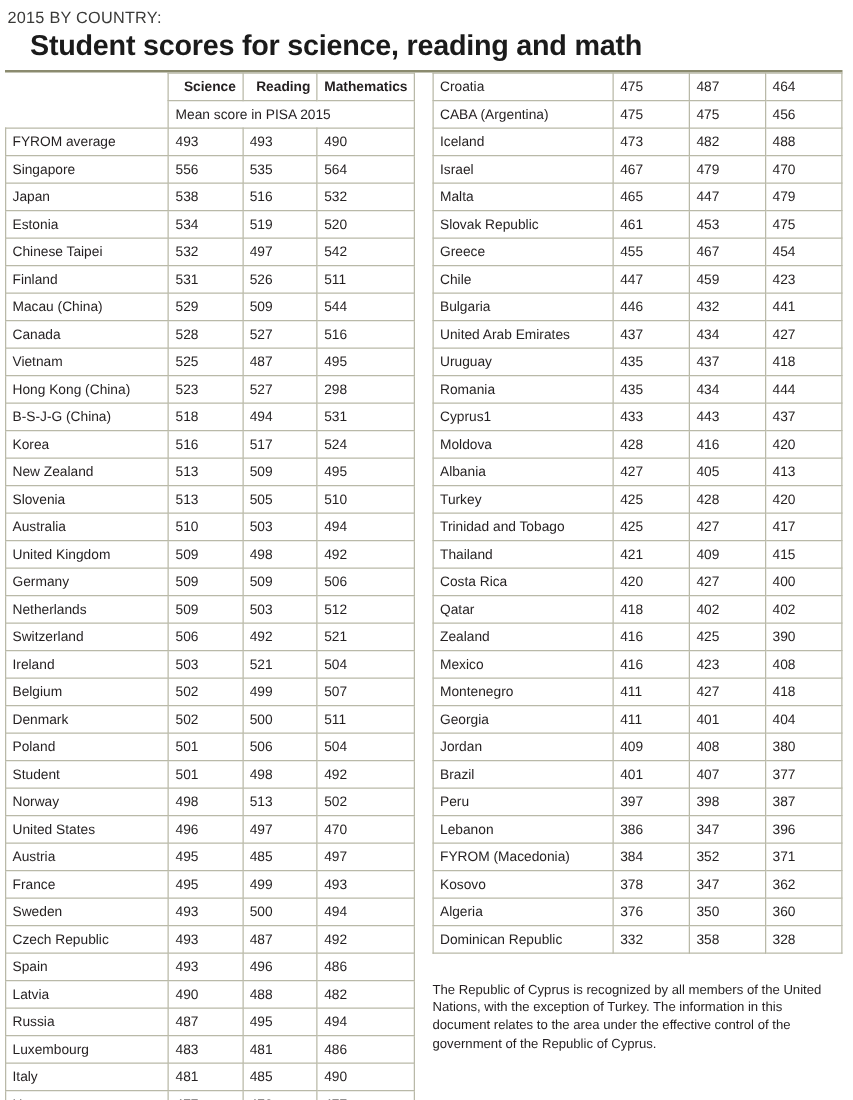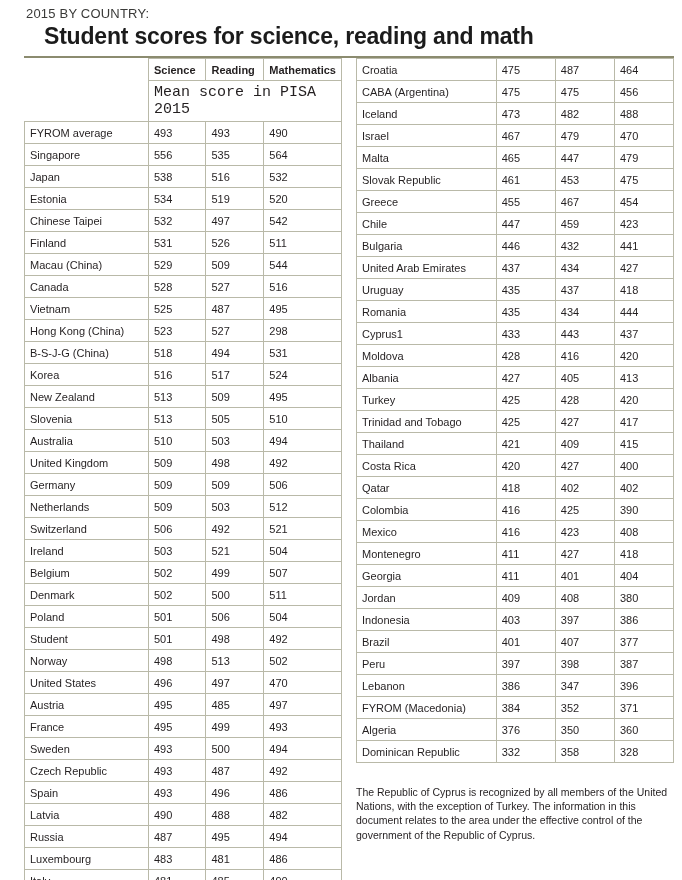--- a/index.html
+++ b/index.html
@@ -12,21 +12,21 @@
     height: 880px;
     font-family: "Liberation Sans", sans-serif;
     color: #231f20;
     overflow: hidden;
     position: relative;
   }
   .page {
     width: 682px;
     height: 880px;
     box-sizing: border-box;
-    padding: 6px 8px 0 24px;
+    padding: 6px 8px 0 4px;
     position: relative;
   }
   .kicker {
     font-size: 13px;
     color: #3a3a38;
     letter-spacing: 0.2px;
     margin: 0 0 2px 2px;
     font-weight: 400;
   }
   .title {
@@ -61,35 +61,34 @@
     padding: 3px 5px;
     height: 15px;
     font-weight: normal;
     text-align: left;
     color: #231f20;
     background: #ffffff;
   }
   table.scores th {
     font-weight: bold;
     font-size: 11px;
-    text-align: left;
+    text-align: right;
     background: #ffffff;
   }
   .col-country { width: 44%; }
   .col-num { width: 18.6%; }
   .hdr-blank {
     border: none !important;
     background: transparent !important;
   }
   .subhead td {
     color: #8a8a76;
-    font-size: 15px;
+    font-size: 11px;
     font-style: normal;
     border-top: 1px solid #b9b9a8;
-    font-family: Liberation Mono, monospace;
   }
   .subhead td.noborder {
     border: none;
     background: transparent;
   }
   .avg td {
     background: #f2e9d8;
     font-weight: normal;
   }
   .note {
@@ -464,21 +463,21 @@
               <td class="col-num">427</td>
               <td class="col-num">400</td>
             </tr>
             <tr>
               <td class="col-country">Qatar</td>
               <td class="col-num">418</td>
               <td class="col-num">402</td>
               <td class="col-num">402</td>
             </tr>
             <tr>
-              <td class="col-country">Colombia</td>
+              <td class="col-country">Zealand</td>
               <td class="col-num">416</td>
               <td class="col-num">425</td>
               <td class="col-num">390</td>
             </tr>
             <tr>
               <td class="col-country">Mexico</td>
               <td class="col-num">416</td>
               <td class="col-num">423</td>
               <td class="col-num">408</td>
             </tr>
@@ -494,26 +493,20 @@
               <td class="col-num">401</td>
               <td class="col-num">404</td>
             </tr>
             <tr>
               <td class="col-country">Jordan</td>
               <td class="col-num">409</td>
               <td class="col-num">408</td>
               <td class="col-num">380</td>
             </tr>
             <tr>
-              <td class="col-country">Indonesia</td>
-              <td class="col-num">403</td>
-              <td class="col-num">397</td>
-              <td class="col-num">386</td>
-            </tr>
-            <tr>
               <td class="col-country">Brazil</td>
               <td class="col-num">401</td>
               <td class="col-num">407</td>
               <td class="col-num">377</td>
             </tr>
             <tr>
               <td class="col-country">Peru</td>
               <td class="col-num">397</td>
               <td class="col-num">398</td>
               <td class="col-num">387</td>
@@ -524,20 +517,26 @@
               <td class="col-num">347</td>
               <td class="col-num">396</td>
             </tr>
             <tr>
               <td class="col-country">FYROM (Macedonia)</td>
               <td class="col-num">384</td>
               <td class="col-num">352</td>
               <td class="col-num">371</td>
             </tr>
             <tr>
+              <td class="col-country">Kosovo</td>
+              <td class="col-num">378</td>
+              <td class="col-num">347</td>
+              <td class="col-num">362</td>
+            </tr>
+            <tr>
               <td class="col-country">Algeria</td>
               <td class="col-num">376</td>
               <td class="col-num">350</td>
               <td class="col-num">360</td>
             </tr>
             <tr>
               <td class="col-country">Dominican Republic</td>
               <td class="col-num">332</td>
               <td class="col-num">358</td>
               <td class="col-num">328</td>

